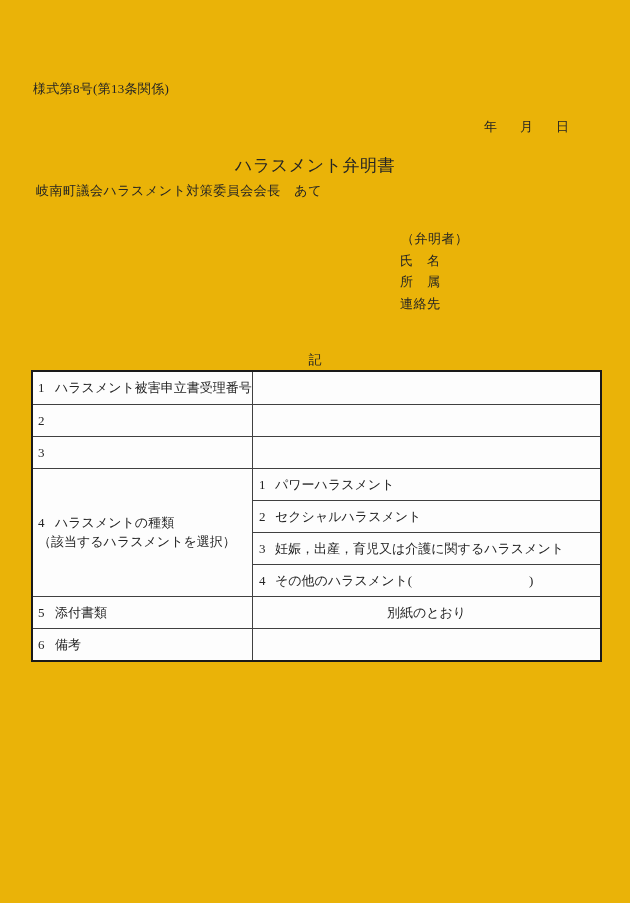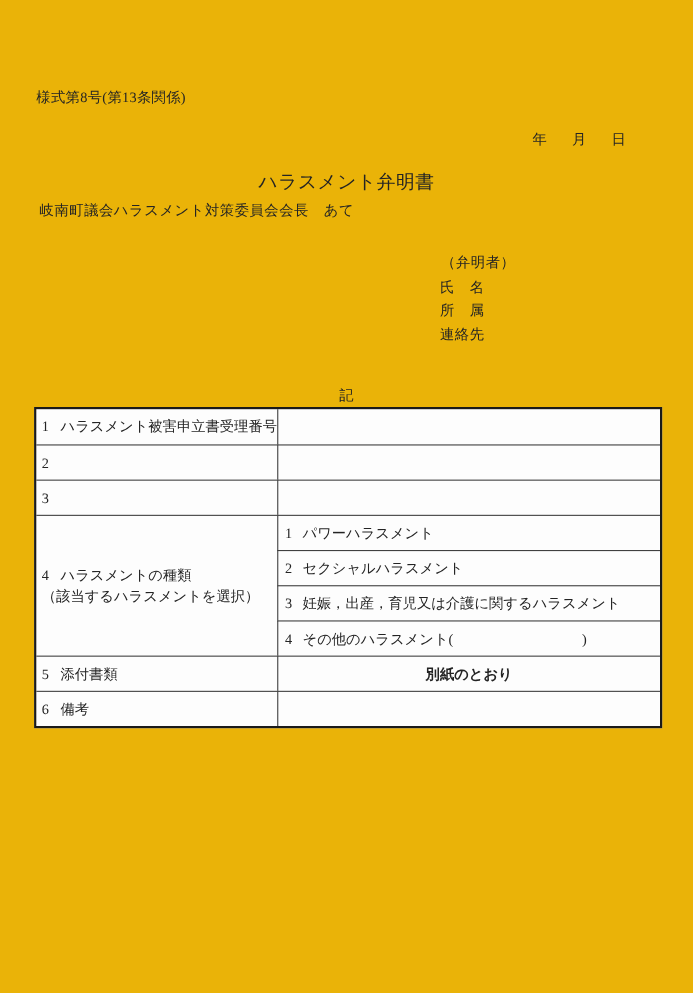--- a/index.html
+++ b/index.html
@@ -87,21 +87,21 @@
     box-sizing: border-box;
     overflow: hidden;
     white-space: pre;
   }
   .col2 { border-left: 1px solid #404040; }
   .bt { border-top: 1px solid #404040; }
   .label-cell { padding-left: 5px; }
   .num { display: inline-block; width: 17px; flex: none; }
   .option-cell { padding-left: 6px; }
   .option-cell .num { width: 16px; }
-  .value-center { justify-content: center; font-weight: bold; }
+  .value-center { justify-content: center; }
   .span4 {
     grid-row: span 4;
     grid-column: 1;
     flex-direction: column;
     align-items: flex-start;
     justify-content: center;
     line-height: 18.5px;
     padding-left: 5px;
   }
 </style>

